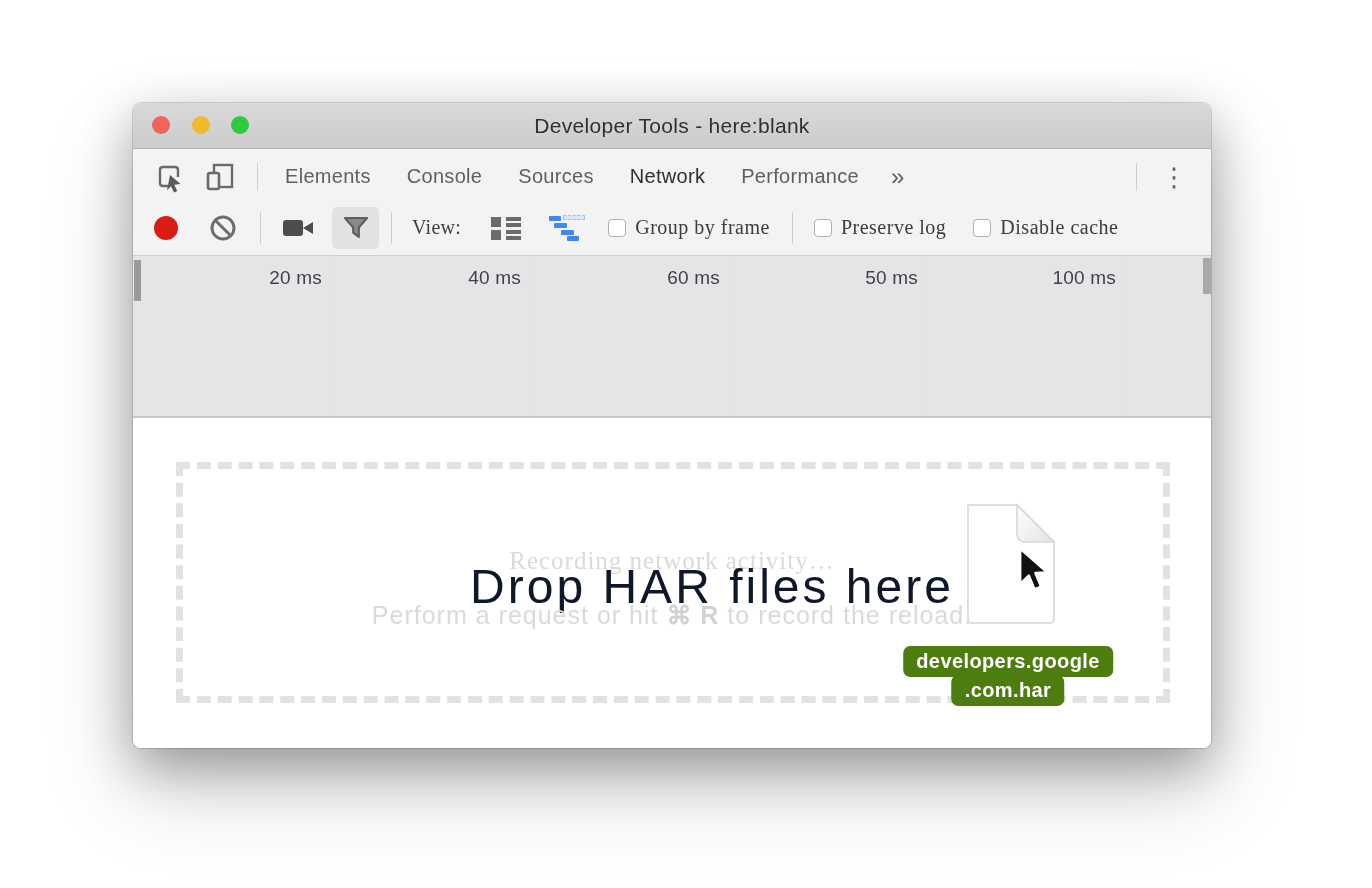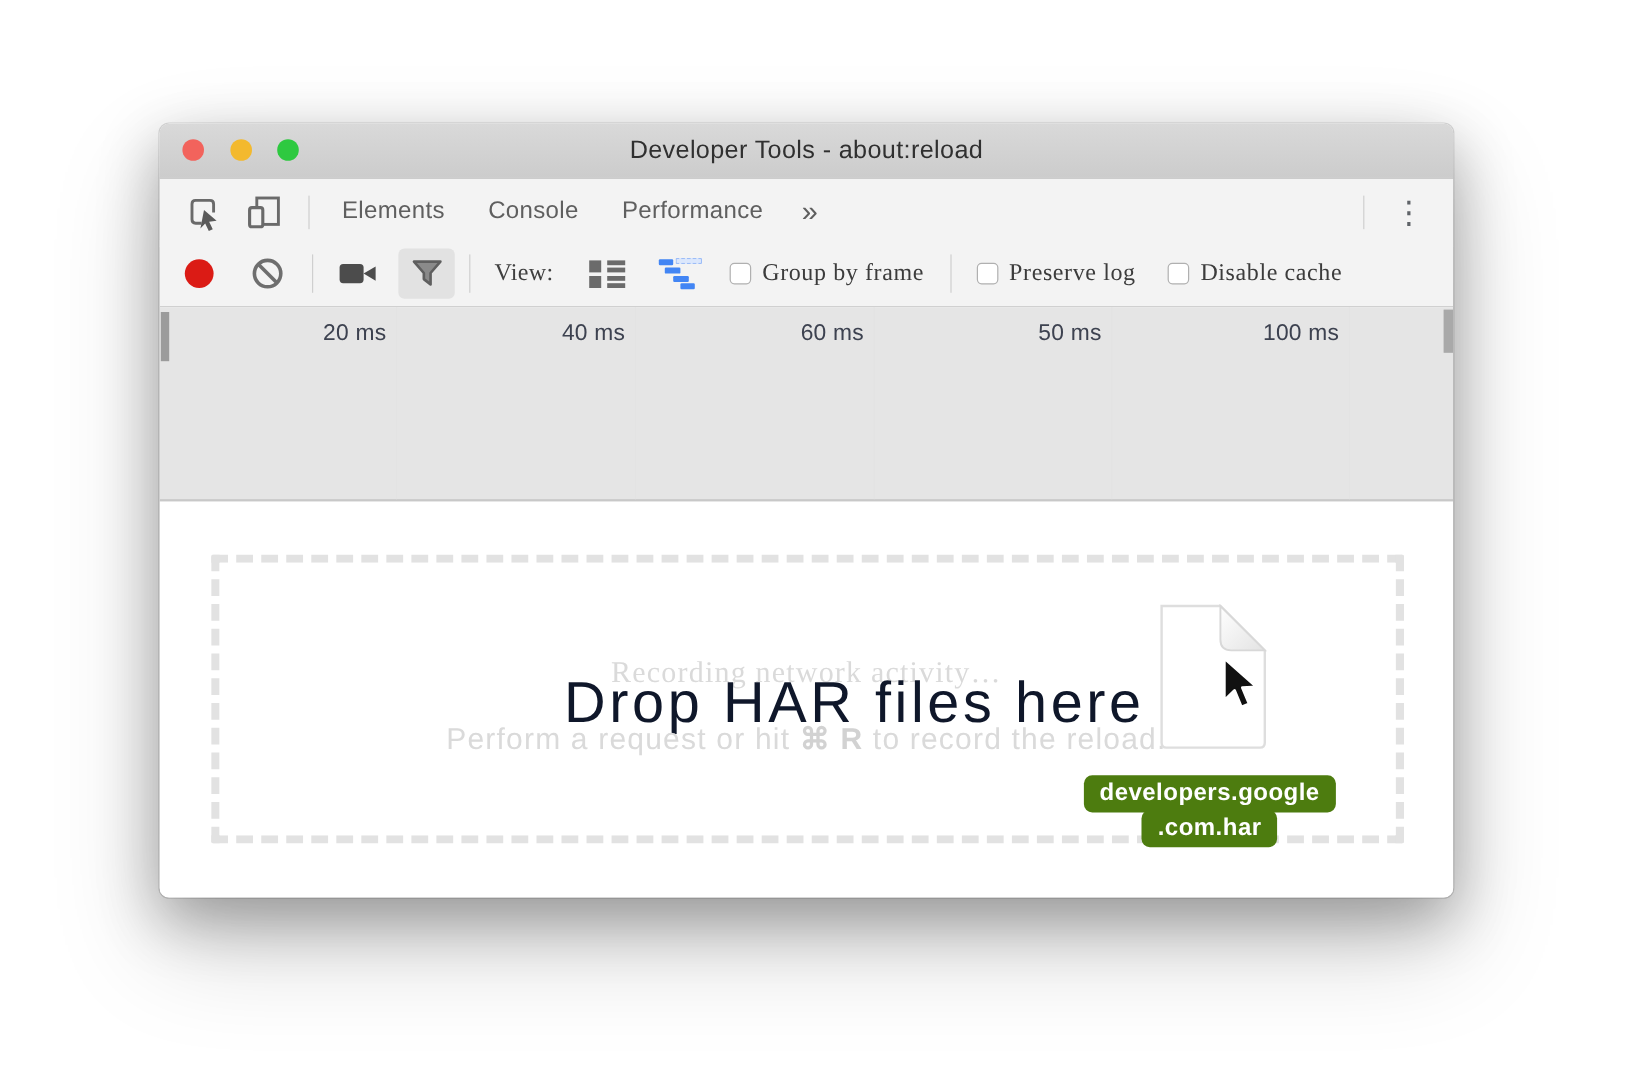--- a/index.html
+++ b/index.html
@@ -88,40 +88,42 @@
 </head>
 <body>
 
 <div class="stage">
   <div class="window">
 
     <div class="titlebar">
       <span class="tl close"></span>
       <span class="tl min"></span>
       <span class="tl max"></span>
-      <div class="title">Developer Tools - about:reload</div>
+      <div class="title">Developer Tools - here:blank</div>
     </div>
 
     <div class="tabbar">
       <span class="icon-btn" style="margin-left:20px">
         <svg width="32" height="32" viewBox="0 0 32 32">
           <path d="M25 16 V9 q0-3-3-3 H10 Q7 6 7 9 v13 q0 3 3 3 h5" fill="none" stroke="#6a6a6a" stroke-width="2.4"></path>
           <path d="M17 14 l10.5 9 -6.2 .8 3 6.2 -3.3 1.5 -3-6.3 -4 4.3 z" fill="#5a5a5a"></path>
         </svg>
       </span>
       <span class="icon-btn" style="margin-left:18px">
         <svg width="34" height="34" viewBox="0 0 34 34">
           <rect x="11" y="5" width="18" height="22" fill="none" stroke="#6a6a6a" stroke-width="2.4"></rect>
           <rect x="5" y="13" width="11" height="16" rx="2" fill="#f3f3f3" stroke="#6a6a6a" stroke-width="2.6"></rect>
         </svg>
       </span>
       <span class="vdiv" style="margin-left:20px"></span>
 
       <span class="tab" style="margin-left:9px">Elements</span>
       <span class="tab">Console</span>
+      <span class="tab">Sources</span>
+      <span class="tab active">Network</span>
       <span class="tab">Performance</span>
       <span class="more-tabs">»</span>
 
       <span class="spacer"></span>
       <span class="vdiv"></span>
       <span class="kebab">⋮</span>
     </div>
 
     <div class="toolbar">
       <span class="record-dot"></span>

